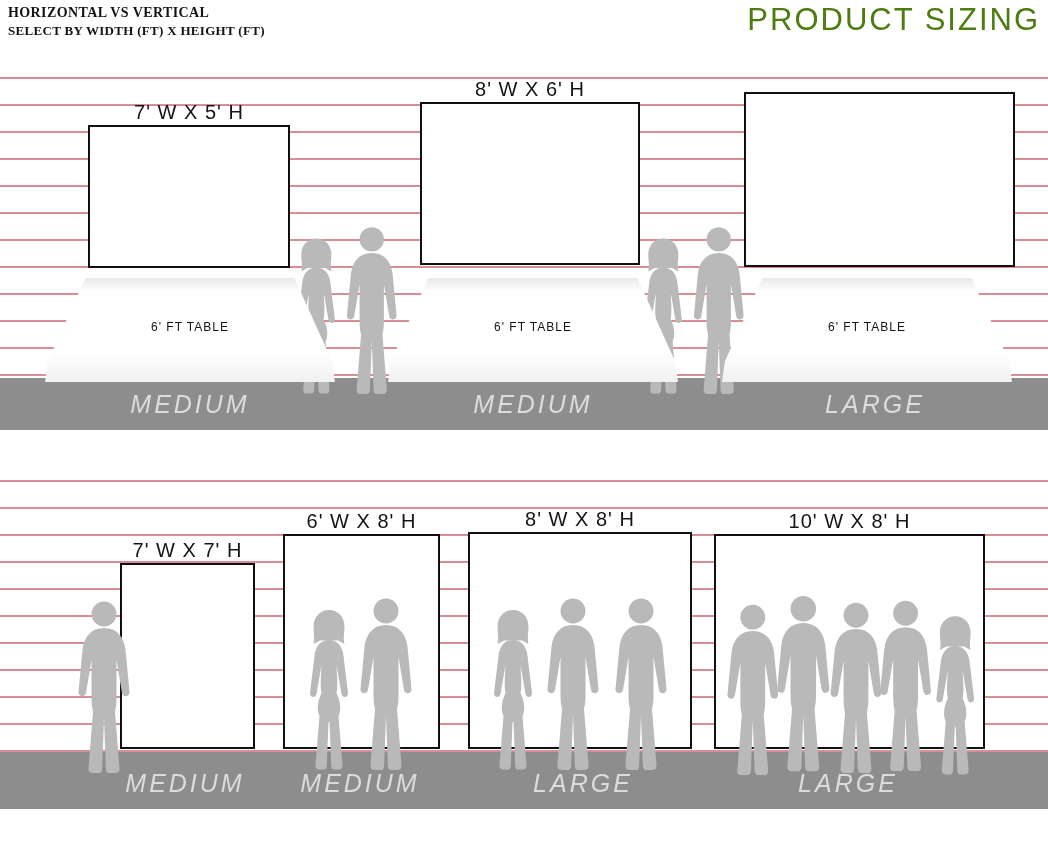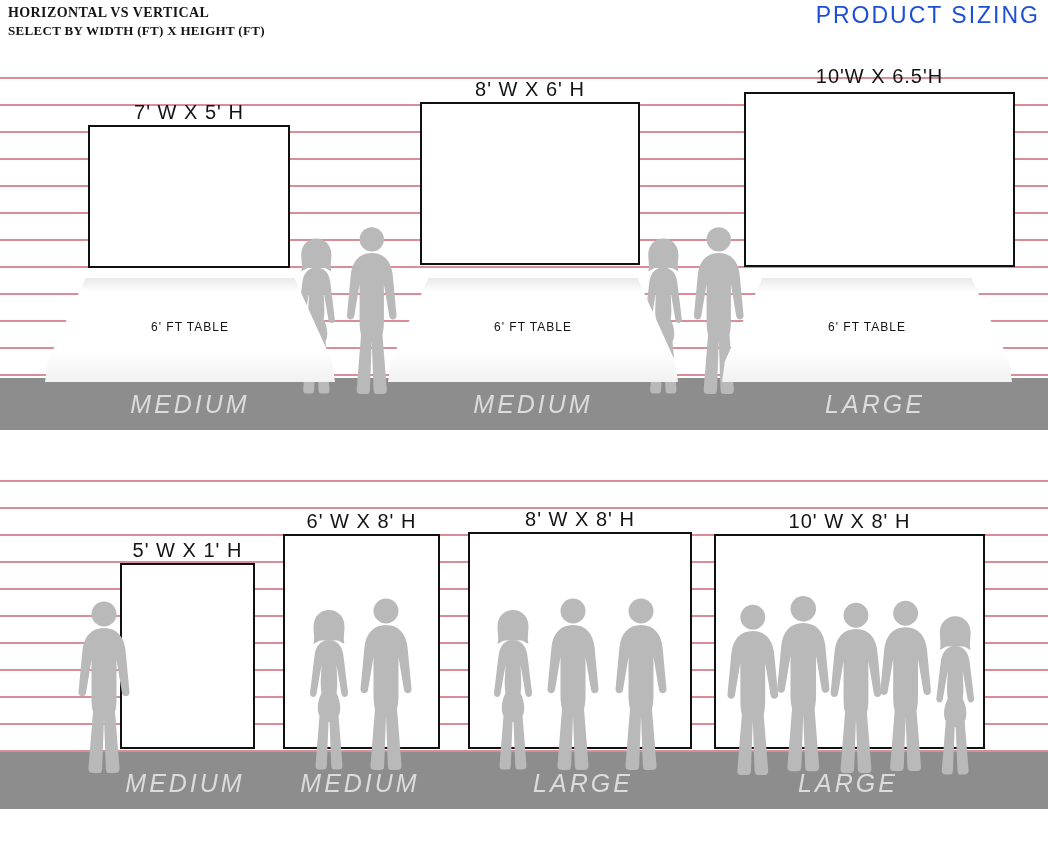--- a/index.html
+++ b/index.html
@@ -8,22 +8,22 @@
     overflow:hidden; font-family:"Liberation Sans", sans-serif;
   }
   
   .hdr-left {
     position:absolute; left:8px; top:4px; color:var(--ink,#141414);
     font-family:"Liberation Serif", serif; font-weight:600; line-height:1.32;
   }
   .hdr-left .l1 { font-size:14px; letter-spacing:.4px; }
   .hdr-left .l2 { font-size:13px; letter-spacing:.3px; }
   .brand {
-    position:absolute; right:8px; top:2px; font-size:23px; letter-spacing:2px;
-    color:#1d4ed8; font-weight:400;
+    position:absolute; right:8px; top:2px; font-size:31px; letter-spacing:2px;
+    color:#4d7c0f; font-weight:400;
   }
   
   .stripes {
     position:absolute; left:0; width:1048px;
     background:repeating-linear-gradient(to bottom,
       var(--stripe,#d98d96) 0px, var(--stripe,#d98d96) 1.6px,
       rgba(0,0,0,0) 1.6px, rgba(0,0,0,0) 27px);
   }
   .floor { position:absolute; left:0; width:1048px; background:var(--floor,#8d8d8d); }
   .banner {
@@ -90,21 +90,20 @@
 
   <div class="stripes" style="top:77px;height:301px"></div>
   <div class="floor" style="top:378px;height:52px"></div>
 
   <div class="size-label" style="left:88px;top:101px;width:202px">7' W X 5' H</div>
   <div class="banner" style="left:88px;top:125px;width:202px;height:143px"></div>
 
   <div class="size-label" style="left:420px;top:78px;width:220px">8' W X 6' H</div>
   <div class="banner" style="left:420px;top:102px;width:220px;height:163px"></div>
 
-  <div class="size-label" style="left:744px;top:65px;width:271px">10'W X 6.5'H</div>
   <div class="banner" style="left:744px;top:92px;width:271px;height:175px"></div>
 
   <svg class="people" style="left:289px;top:219px" width="113" height="175" viewBox="0 0 116 180" preserveAspectRatio="xMidYMax meet">
     <use href="#sil-woman" transform="translate(0,19)"></use>
     <use href="#sil-man" transform="translate(55,7)"></use>
   </svg>
   <svg class="people" style="left:636px;top:219px" width="113" height="175" viewBox="0 0 116 180" preserveAspectRatio="xMidYMax meet">
     <use href="#sil-woman" transform="translate(0,19)"></use>
     <use href="#sil-man" transform="translate(55,7)"></use>
   </svg>
@@ -122,21 +121,21 @@
     <div class="table-label">6' FT TABLE</div>
   </div>
 
   <div class="floor-label" style="left:190px;top:390px">MEDIUM</div>
   <div class="floor-label" style="left:533px;top:390px">MEDIUM</div>
   <div class="floor-label" style="left:875px;top:390px">LARGE</div>
 
   <div class="stripes" style="top:480px;height:272px"></div>
   <div class="floor" style="top:752px;height:57px"></div>
 
-  <div class="size-label" style="left:120px;top:539px;width:135px">5' W X 1' H</div>
+  <div class="size-label" style="left:120px;top:539px;width:135px">7' W X 7' H</div>
   <div class="banner" style="left:120px;top:563px;width:135px;height:186px"></div>
 
   <div class="size-label" style="left:283px;top:510px;width:157px">6' W X 8' H</div>
   <div class="banner" style="left:283px;top:534px;width:157px;height:215px"></div>
 
   <div class="size-label" style="left:468px;top:508px;width:224px">8' W X 8' H</div>
   <div class="banner" style="left:468px;top:532px;width:224px;height:217px"></div>
 
   <div class="size-label" style="left:714px;top:510px;width:271px">10' W X 8' H</div>
   <div class="banner" style="left:714px;top:534px;width:271px;height:215px"></div>

